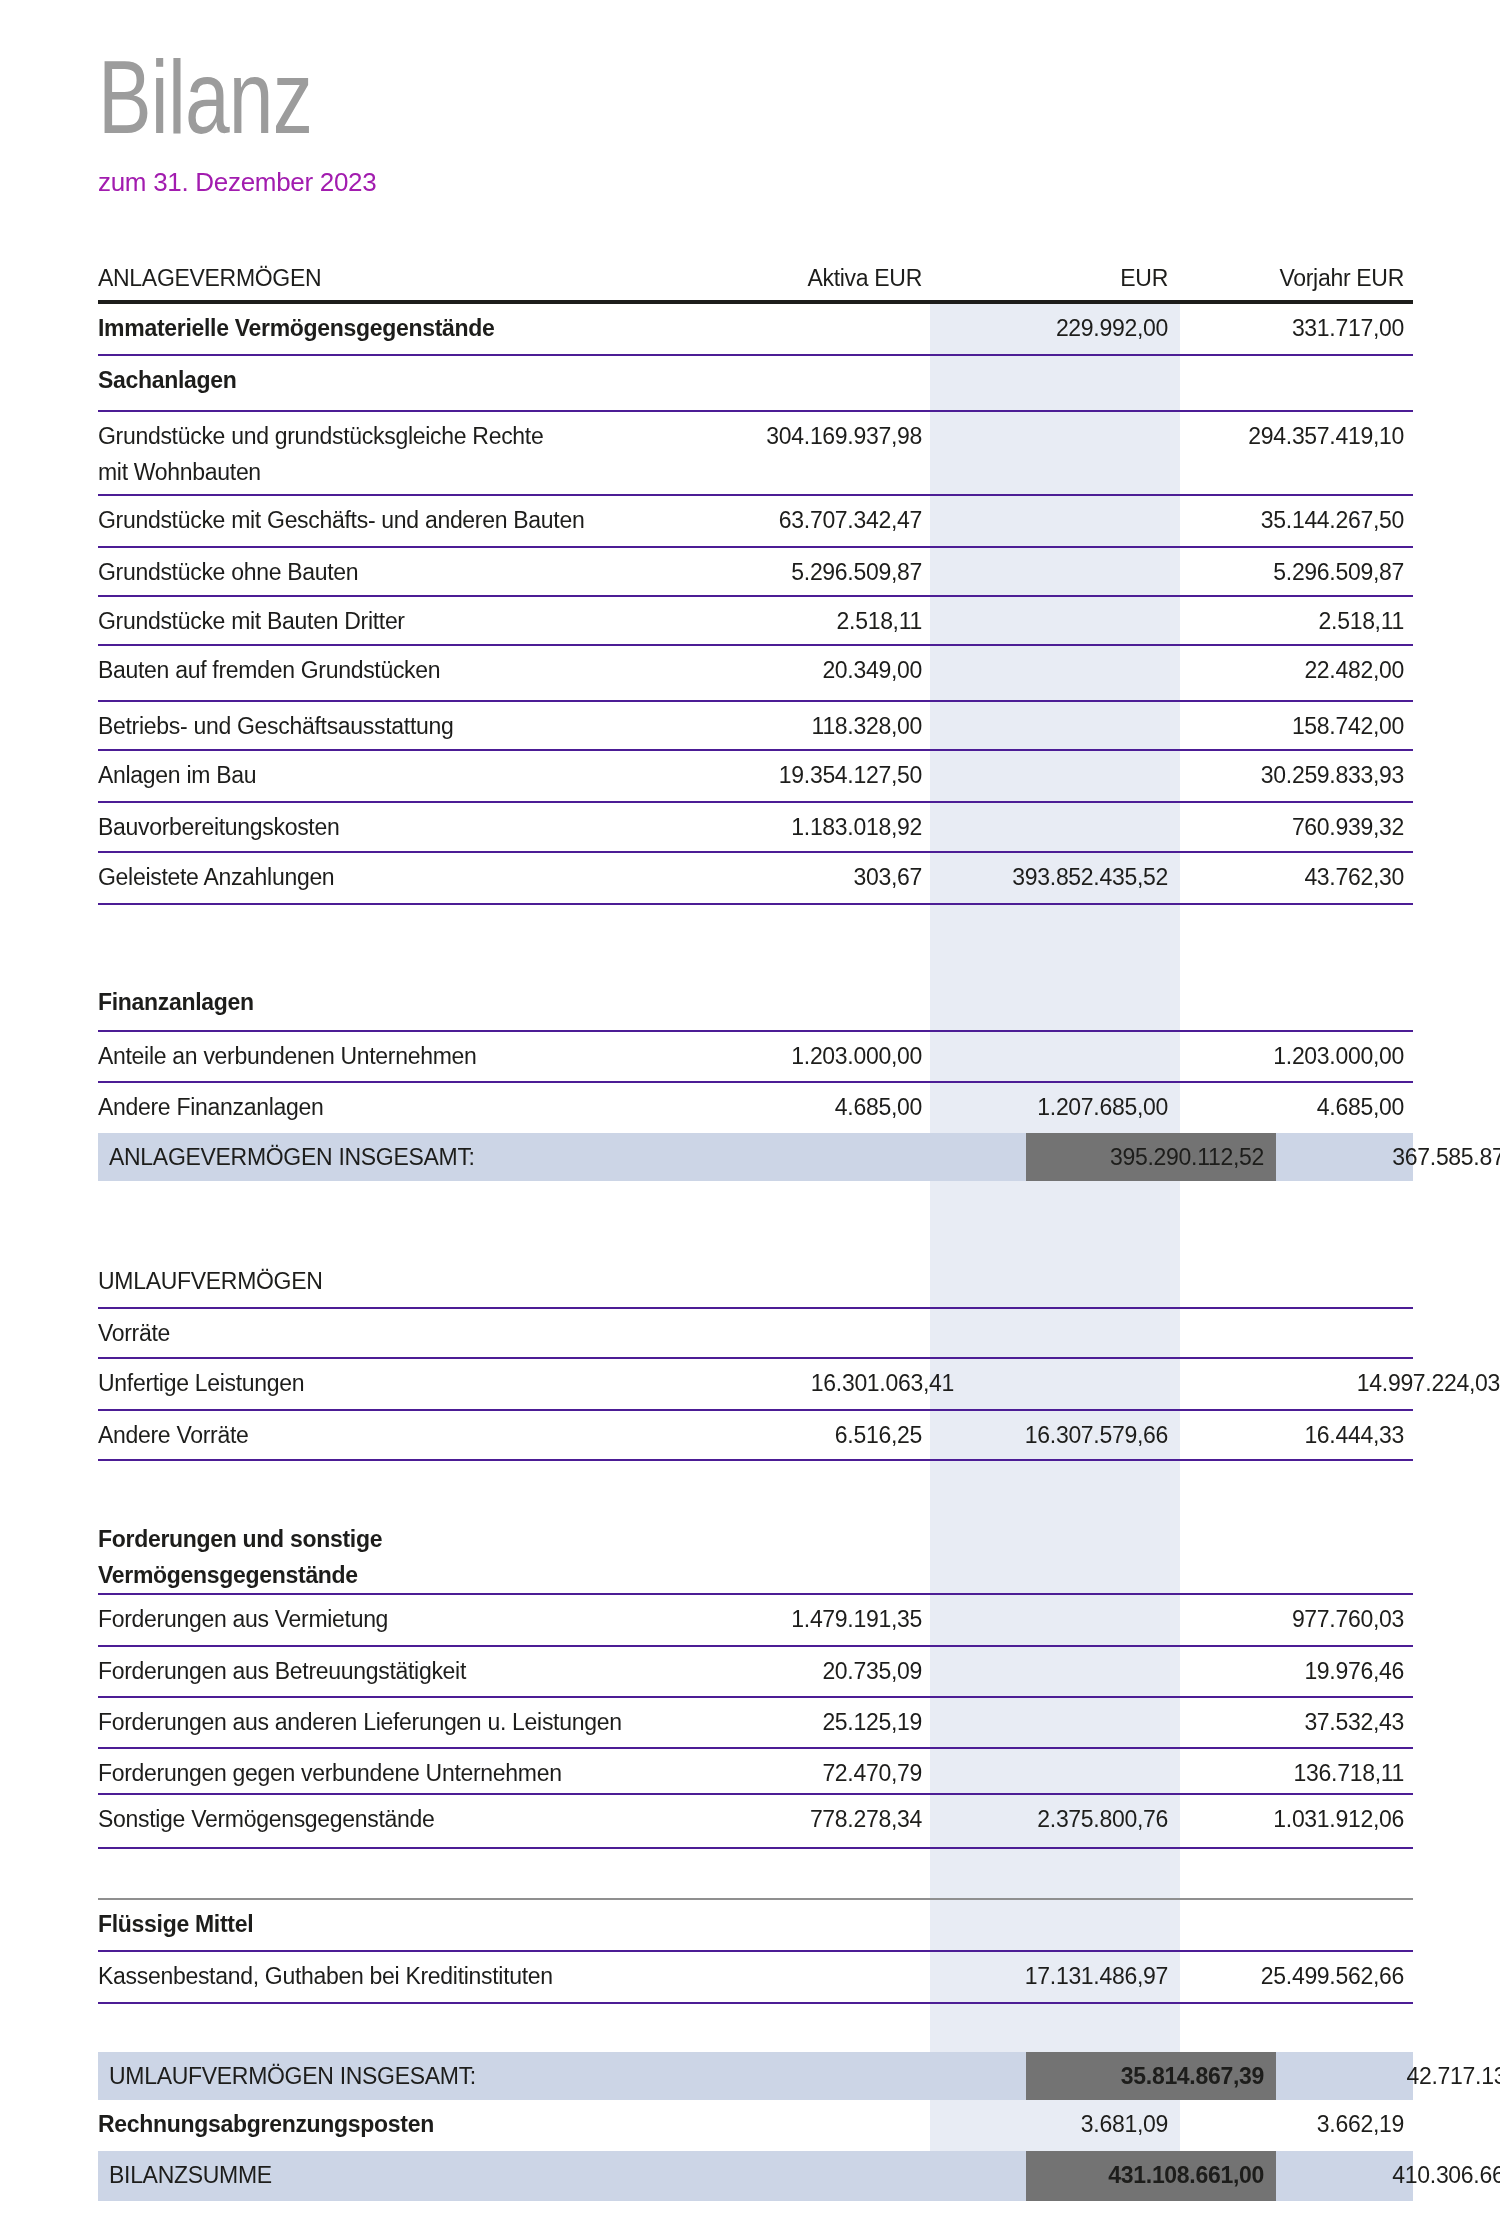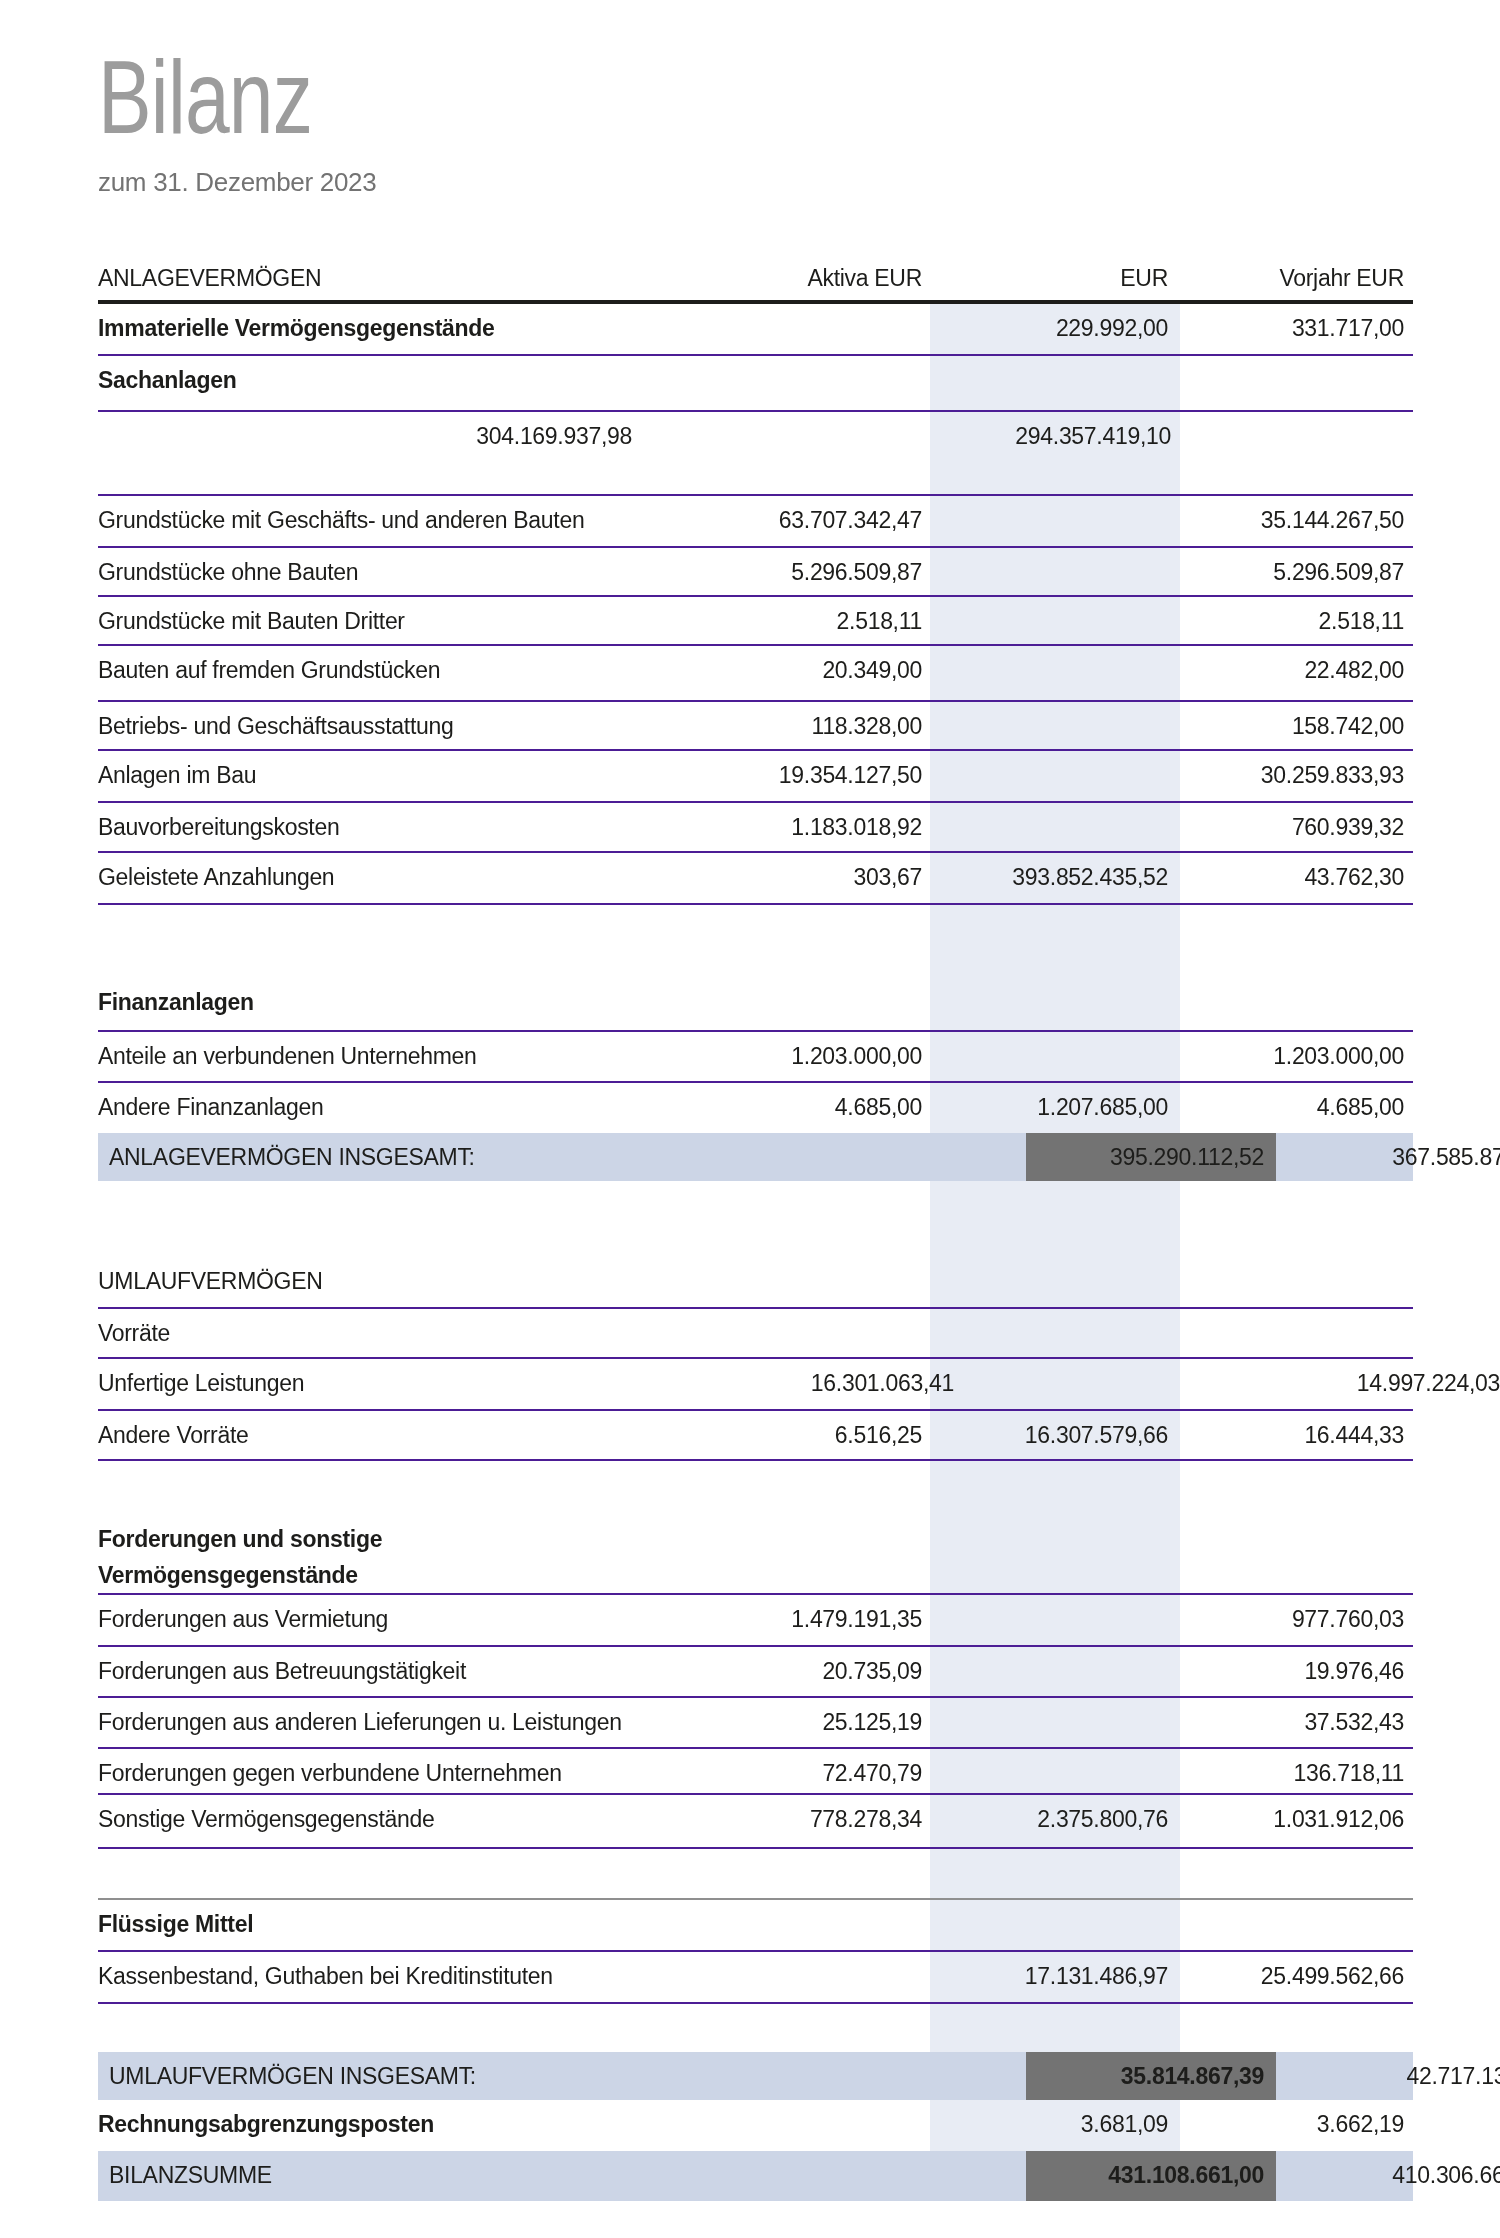--- a/index.html
+++ b/index.html
@@ -16,21 +16,21 @@
     margin: 0; padding-top: 46px;
     font-size: 103px; line-height: 103px;
     font-weight: 400; color: #9c9c9c;
     transform: scaleX(0.78); transform-origin: 0 0;
     letter-spacing: -1px;
     white-space: nowrap;
   }
   .subtitle {
     margin-top: 18px;
     font-size: 26px; letter-spacing: -0.3px;
-    color: #737373;
+    color: #a21caf;
   }
 
   .table { margin-top: 58px; }
 
   .thead {
     display: grid;
     grid-template-columns: 542px 290px 250px 233px;
     align-items: end;
     height: 44px;
     border-bottom: 4px solid #1d1d1b;
@@ -97,20 +97,22 @@
             <div class="c num eur">229.992,00</div>
             <div class="c num vorjahr">331.717,00</div>
           </div>
           <div class="row bold" style="height: 54px;">
             <div class="c label">Sachanlagen</div>
             <div class="c num aktiva"></div>
             <div class="c num eur"></div>
             <div class="c num vorjahr"></div>
           </div>
           <div class="row" style="height: 82px;">
+            <div class="c label">Grundstücke und grundstücksgleiche Rechte
+mit Wohnbauten</div>
             <div class="c num aktiva">304.169.937,98</div>
             <div class="c num eur"></div>
             <div class="c num vorjahr">294.357.419,10</div>
           </div>
           <div class="row" style="height: 50px;">
             <div class="c label">Grundstücke mit Geschäfts- und anderen Bauten</div>
             <div class="c num aktiva">63.707.342,47</div>
             <div class="c num eur"></div>
             <div class="c num vorjahr">35.144.267,50</div>
           </div>

